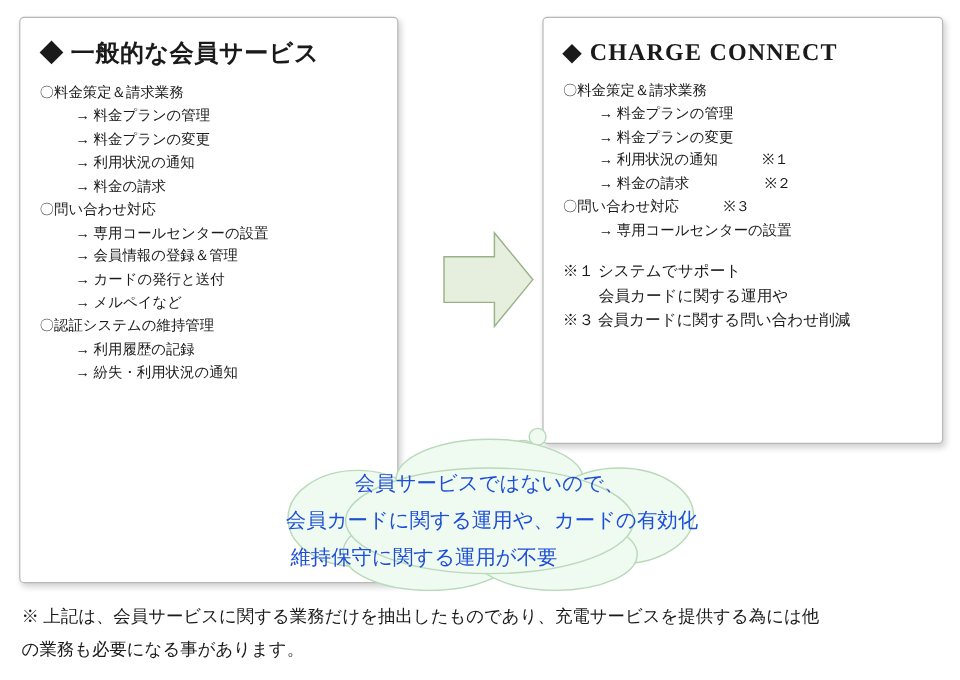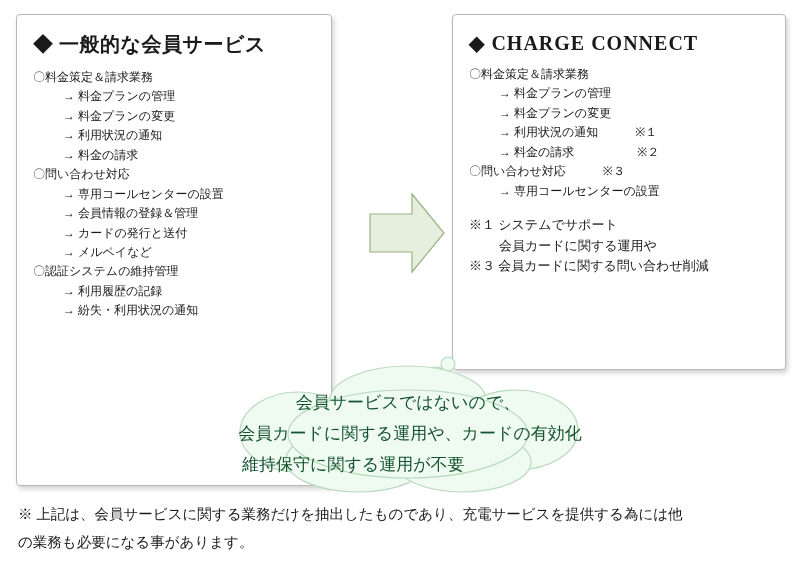--- a/index.html
+++ b/index.html
@@ -97,21 +97,21 @@
     height: 140px;
   }
   #cloud-text {
     position: absolute;
     left: 262px;
     top: 388px;
     width: 292px;
     text-align: center;
     font-size: 17px;
     line-height: 1.82;
-    color: #14532d;
+    color: #1d4ed8;
     z-index: 5;
   }
   #cloud-text .cl {
     white-space: nowrap;
     display: block;
   }
   #cloud-text .cl2 { margin-left: -48px; width: 392px; text-align: center; }
   #cloud-text .cl3 { margin-left: -20px; width: 336px; text-align: left; }
 
   #bottom-note {

